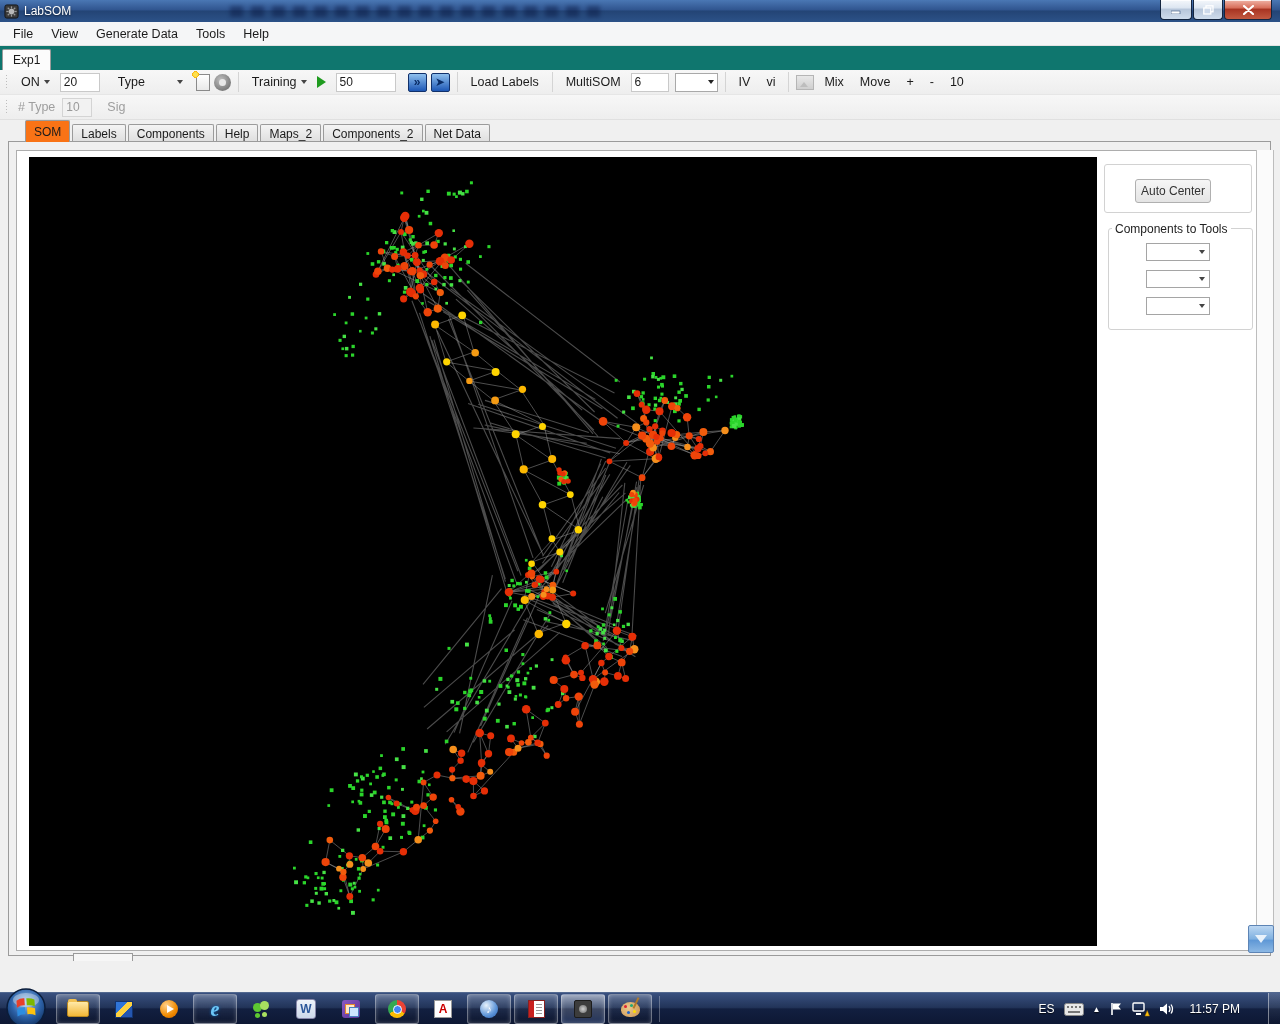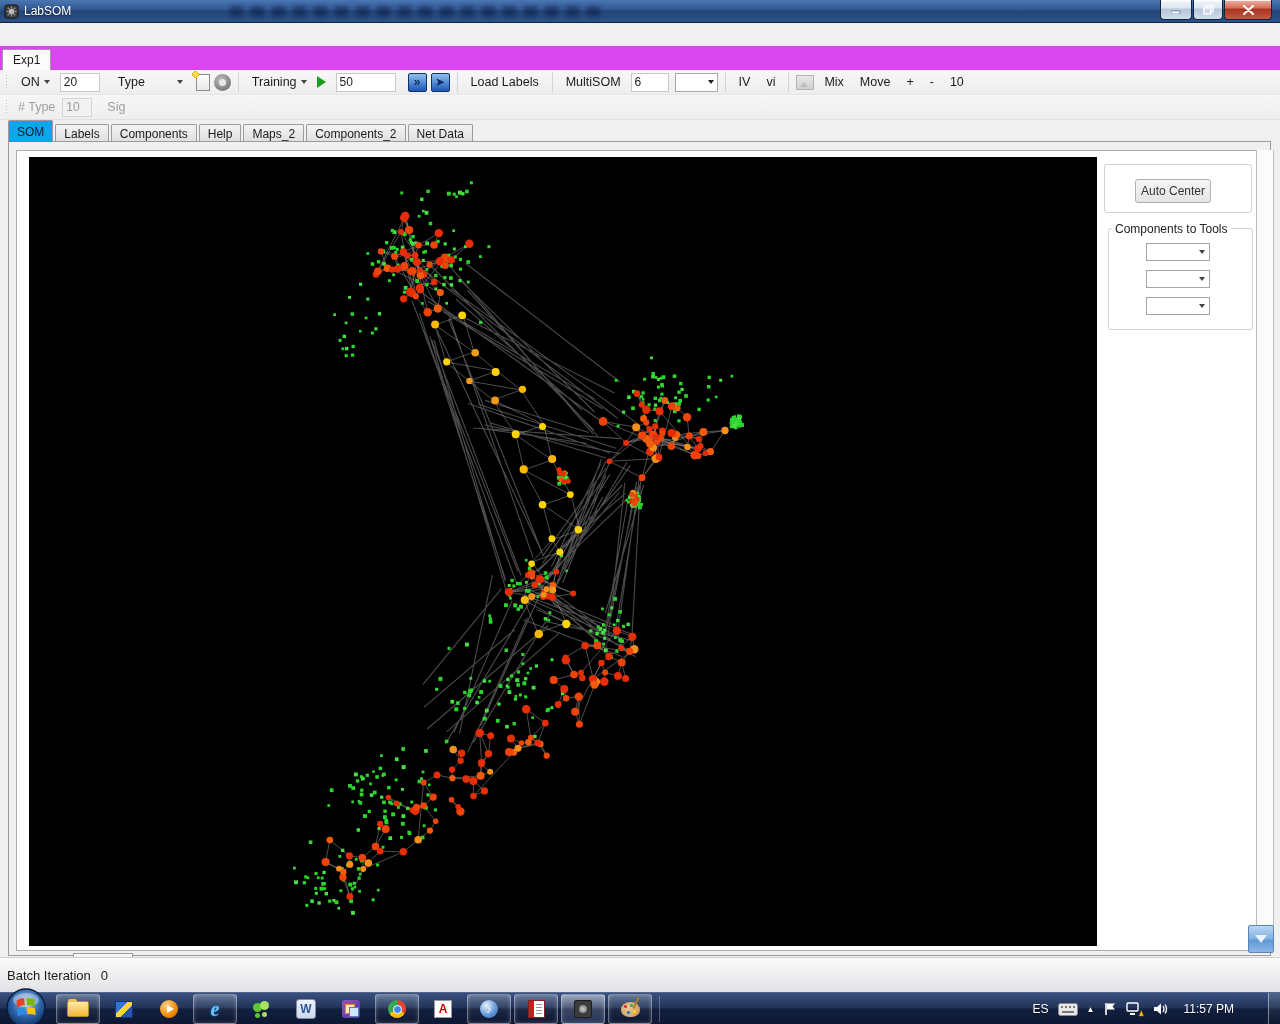--- a/index.html
+++ b/index.html
@@ -22,21 +22,21 @@
   .winbtn.min{width:30px;} .winbtn.max{width:28px;} 
   .winbtn.close{width:46px;background:linear-gradient(#f0b3a6 0%,#d8705c 40%,#a93523 50%,#c25941 100%);}
   .winbtn svg{display:block;}
 
   
   .menubar{position:absolute;left:0;top:22px;width:1280px;height:24px;background:#f5f6f7;
     border-bottom:1px solid #e3e3e3;display:flex;align-items:center;padding-left:4px;box-sizing:border-box;}
   .menubar .mitem{padding:3px 9px;cursor:default;}
 
   
-  .expstrip{position:absolute;left:0;top:46px;width:1280px;height:24px;background:#d946ef;
+  .expstrip{position:absolute;left:0;top:46px;width:1280px;height:24px;background:#0f766e;
     border-bottom:7px solid #be185d;}
   .exptab{position:absolute;left:2px;top:3px;height:20px;padding:0 10px;background:#fcfcfc;
     border:1px solid #9b9b9b;border-bottom:none;border-radius:2px 2px 0 0;display:flex;align-items:center;font-size:12px;}
 
   
   .toolbar{position:absolute;left:0;width:1280px;height:25px;background:linear-gradient(#f7f7f7,#eeeeee);
     display:flex;align-items:center;gap:4px;padding-left:4px;box-sizing:border-box;}
   .tb1{top:70px;border-bottom:1px solid #e6e6e6;}
   .tb2{top:95px;border-bottom:1px solid #e0e0e0;}
   .grip{width:3px;height:16px;margin:0 3px 0 1px;
@@ -58,21 +58,21 @@
   .ic-gear::before{content:"";position:absolute;inset:5px;border-radius:50%;background:#e8e8e8;}
   .ic-bluebox{background:linear-gradient(#8fc0ee,#1d57b5);border:1px solid #11316b;border-radius:2px;
     color:#0a2c66;font-weight:bold;display:flex;align-items:center;justify-content:center;font-size:12px;}
   .ic-img{width:16px;height:13px;border:1px solid #b5b5b5;background:linear-gradient(#e8e8e8,#cfcfcf);}
   .ic-img::before{content:"";position:absolute;left:3px;bottom:2px;border-left:4px solid transparent;border-right:4px solid transparent;border-bottom:5px solid #bdbdbd;}
 
   
   .tabstrip{position:absolute;left:8px;top:121px;height:21px;display:flex;align-items:flex-end;gap:2px;}
   .vtab{height:17px;padding:0 8px;display:flex;align-items:center;font-size:12px;
     background:linear-gradient(#f4f4f4,#dedede);border:1px solid #9b9b9b;border-bottom:none;border-radius:2px 2px 0 0;}
-  .vtab.active{height:21px;background:#0ea5e9;position:relative;z-index:3;}
+  .vtab.active{height:21px;background:#f97316;position:relative;z-index:3;margin-left:17px;}
   .contentbox{position:absolute;left:8px;top:141px;width:1263px;height:815px;background:#f0f0f0;border:1px solid #9b9b9b;box-sizing:border-box;}
   .innerbox{position:absolute;left:16px;top:150px;width:1241px;height:801px;background:#ffffff;border:1px solid #adadad;box-sizing:border-box;}
   .somcanvas{position:absolute;left:29px;top:157px;width:1068px;height:789px;background:#000;}
   .somcanvas svg{display:block;width:100%;height:100%;}
 
   
   .autobox{position:absolute;left:1104px;top:164px;width:148px;height:49px;border:1px solid #d2d2d2;border-radius:3px;background:#fff;box-sizing:border-box;}
   .autocenter{position:absolute;left:1135px;top:179px;width:74px;height:22px;background:linear-gradient(#f6f6f6,#e4e4e4);
     border:1px solid #b0b0b0;border-radius:3px;font-size:12px;display:flex;align-items:center;justify-content:center;color:#333;}
   .groupbox{position:absolute;left:1108px;top:228px;width:145px;height:102px;border:1px solid #d2d2d2;border-radius:3px;box-sizing:border-box;background:#fff;}
@@ -93,21 +93,21 @@
   
   .taskbar{position:absolute;left:0;top:992px;width:1280px;height:32px;
     background:linear-gradient(#39507f 0%,#223459 45%,#121f40 50%,#0d1733 100%);
     border-top:1px solid #52688f;display:flex;align-items:center;}
   .orb{position:absolute;left:5px;top:-6px;width:42px;height:42px;z-index:5;}
   .apps{position:absolute;left:56px;top:1px;display:flex;gap:3px;align-items:center;height:30px;}
   .appbtn{width:42px;height:28px;border-radius:3px;display:flex;align-items:center;justify-content:center;position:relative;}
   .appbtn.boxed{border:1px solid rgba(255,255,255,.38);background:linear-gradient(rgba(255,255,255,.22),rgba(255,255,255,.05) 50%,rgba(0,0,0,.12));box-shadow:inset 0 0 4px rgba(255,255,255,.25);}
   .appbtn.active{background:linear-gradient(rgba(255,255,255,.5),rgba(255,255,255,.18) 50%,rgba(90,120,180,.3));}
   .tasksep{width:1px;height:26px;background:rgba(255,255,255,.28);margin-left:4px;}
-  .tray{position:absolute;right:0;top:0;height:32px;display:flex;align-items:center;gap:9px;color:#fff;padding-right:20px;}
+  .tray{position:absolute;right:0;top:0;height:32px;display:flex;align-items:center;gap:9px;color:#fff;padding-right:14px;}
   .tray .txt{font-size:12px;text-shadow:0 1px 1px rgba(0,0,0,.7);}
   .tray .up{font-size:8px;}
   .showdesk{position:absolute;right:0;top:0;width:11px;height:32px;border-left:1px solid rgba(255,255,255,.45);background:linear-gradient(rgba(255,255,255,.12),rgba(0,0,0,.1));}
   .clock{font-size:12px;margin:0 26px 0 6px;text-shadow:0 1px 1px rgba(0,0,0,.7);}
 
   
   .ai{position:relative;display:block;}
   .ai-explorer{width:20px;height:14px;background:linear-gradient(#ffe9a8,#f2b737);border-radius:2px;border:1px solid #b98820;}
   .ai-explorer::before{content:"";position:absolute;left:0;top:-3px;width:9px;height:3px;background:#f2c152;border-radius:2px 2px 0 0;}
   .ai-flagapp{width:16px;height:15px;background:linear-gradient(135deg,#2f74d8 38%,#ffd23e 38% 62%,#2456b0 62%);border:1px solid #12336e;}
@@ -169,20 +169,27 @@
         </svg>
       </div>
       <div class="winbtn close">
         <svg width="11" height="10" viewBox="0 0 11 10">
           <path d="M1 1 L10 9 M10 1 L1 9" stroke="#fff" stroke-width="2.1" stroke-linecap="round"></path>
         </svg>
       </div>
     </div>
   </div>
 
+  <div class="menubar" id="menubar">
+      <div class="mitem">File</div>
+      <div class="mitem">View</div>
+      <div class="mitem">Generate Data</div>
+      <div class="mitem">Tools</div>
+      <div class="mitem">Help</div>
+    </div>
 
   <div class="expstrip">
     <div class="exptab">
       <span>Exp1</span>
     </div>
   </div>
 
   <div class="toolbar tb1">
     <div class="grip"></div>
     <div class="tbtn">
@@ -1018,24 +1025,20 @@
     <span></span><span class="arrowzone">
         <span class="caret"></span>
       </span>
   </div>
   <div class="vscroll"></div>
   <div class="scrollbtn">
       <span class="dn"></span>
     </div>
   <div class="trackrem"></div>
 
-  <div class="statusbar">
-    <span>Batch Iteration</span>
-    <span class="val">0</span>
-  </div>
 
   <div class="taskbar">
     <svg class="orb" viewBox="0 0 42 42">
       <defs>
         <radialGradient id="orbg" cx="50%" cy="35%" r="70%">
           <stop offset="0%" stop-color="#9fc7f0"></stop>
             <stop offset="55%" stop-color="#2d62a8"></stop>
             <stop offset="100%" stop-color="#0d2a55"></stop>
         </radialGradient>
       </defs>

